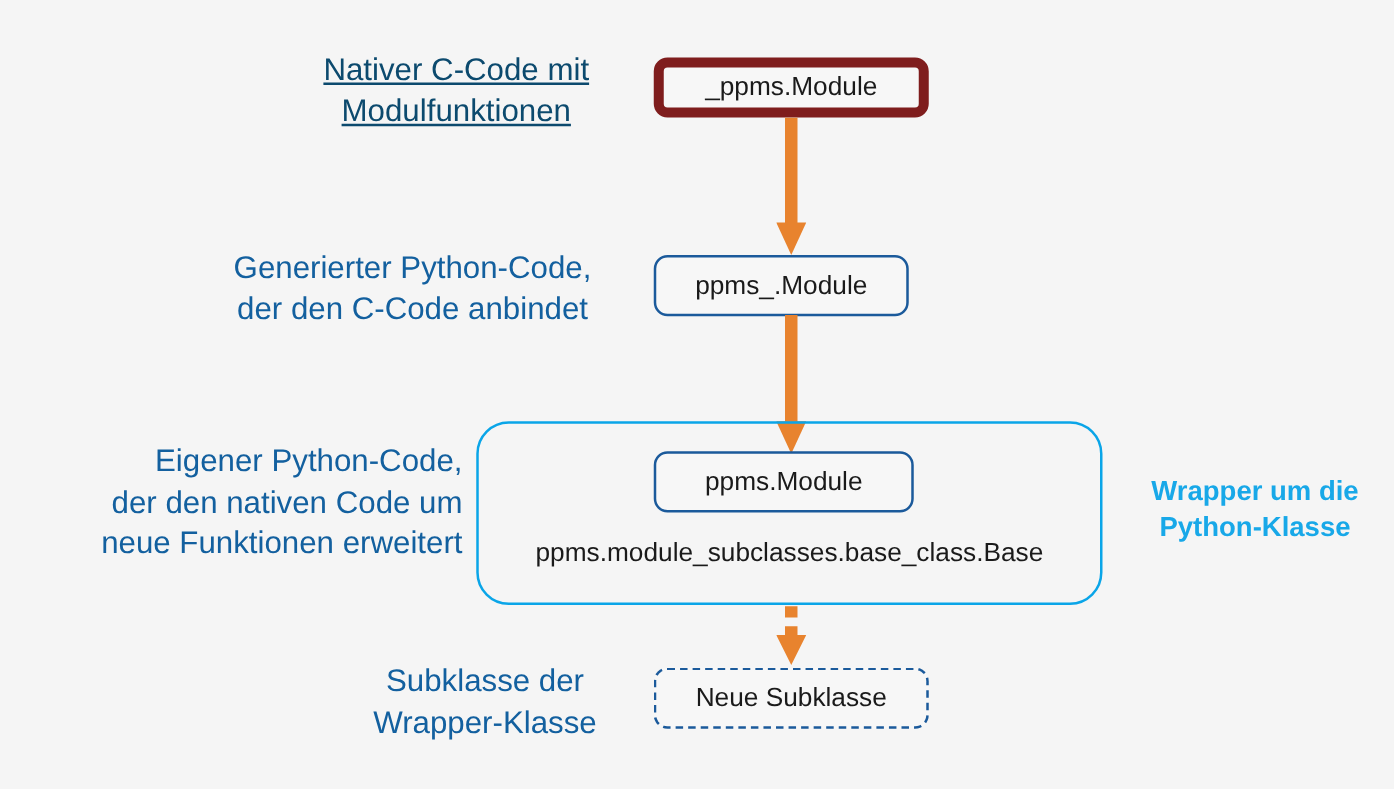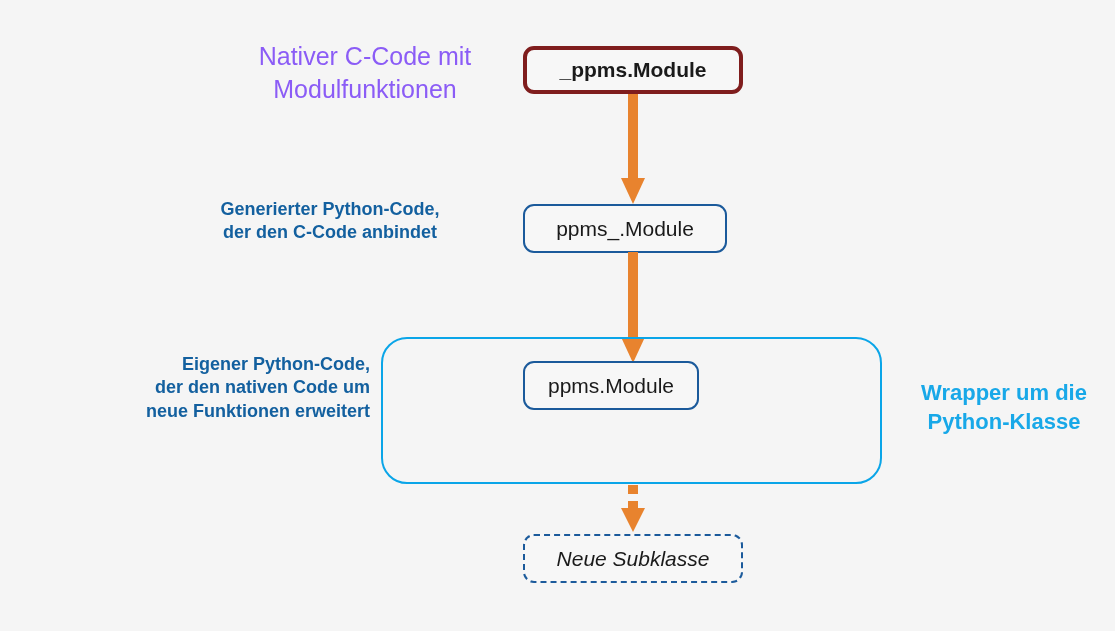--- a/index.html
+++ b/index.html
@@ -21,56 +21,55 @@
 
   
   .side-label {
     position: absolute;
     text-align: center;
     line-height: 1.30;
     white-space: pre-line;
     font-weight: 400;
   }
   .label-grey {
-    color: #8b5cf6;
+    color: #0c4a6e;
     font-size: 25px;
+    text-decoration: underline;
   }
   .label-blue {
     color: #13609f;
-    font-size: 18px;
-    font-weight: 700;
+    font-size: 25px;
+    font-weight: 400;
   }
   .label-cyan {
     color: #18a8e8;
     font-size: 22px;
     font-weight: 700;
   }
 
   
   .node {
     position: absolute;
     box-sizing: border-box;
     background: #f7f7f7;
     border-radius: 11px;
     display: flex;
     align-items: center;
     justify-content: center;
     color: #1a1a1a;
     font-size: 21px;
   }
   .node-grey {
-    border: 4px solid #7f1d1d;
-    font-weight: bold;
+    border: 8px solid #7f1d1d;
   }
   .node-blue {
     border: 2.5px solid #1b5a9b;
   }
   .node-dashed {
     border: 2.5px dashed #1b5a9b;
-    font-style: italic;
   }
 
   
   .wrapper-box {
     position: absolute;
     box-sizing: border-box;
     border: 2.5px solid #0aa5e8;
     border-radius: 26px;
     background: transparent;
   }
@@ -122,33 +121,36 @@
       <polygon points="0,85 24,85 12,111" fill="#e8832e"></polygon>
     </svg>
   </div>
 
   <div class="side-label label-blue" style="left:30px; top:353px; width:340px;text-align:right;">Eigener Python-Code,
 der den nativen Code um
 neue Funktionen erweitert</div>
 
   <div class="wrapper-box" style="left:381px; top:337px; width:501px; height:147px;"></div>
 
-  <div class="node node-blue" style="left:523px; top:361px; width:176px; height:49px;">
+  <div class="node node-blue" style="left:523px; top:361px; width:208px; height:49px;">
     <span>ppms.Module</span>
   </div>
 
+  <div class="base-class-text" style="left:381px; top:431px; width:501px;">ppms.module_subclasses.base_class.Base</div>
 
   <div class="side-label label-cyan" style="left:896px; top:379px; width:216px;">Wrapper um die
 Python-Klasse</div>
 
   <div class="arrow" style="left:621px; top:484px; width:24px; height:50px;">
     <svg width="24" height="50" viewBox="0 0 24 50">
       <line x1="12" y1="1" x2="12" y2="27" stroke="#e8832e" stroke-width="10" stroke-dasharray="9,7"></line>
       <polygon points="0,24 24,24 12,48" fill="#e8832e"></polygon>
     </svg>
   </div>
 
+  <div class="side-label label-blue" style="left:268px; top:529px; width:240px;">Subklasse der
+Wrapper-Klasse</div>
 
   <div class="node node-dashed" style="left:523px; top:534px; width:220px; height:49px;">
     <span>Neue Subklasse</span>
   </div>
 
 </div>
 
 </body></html>

